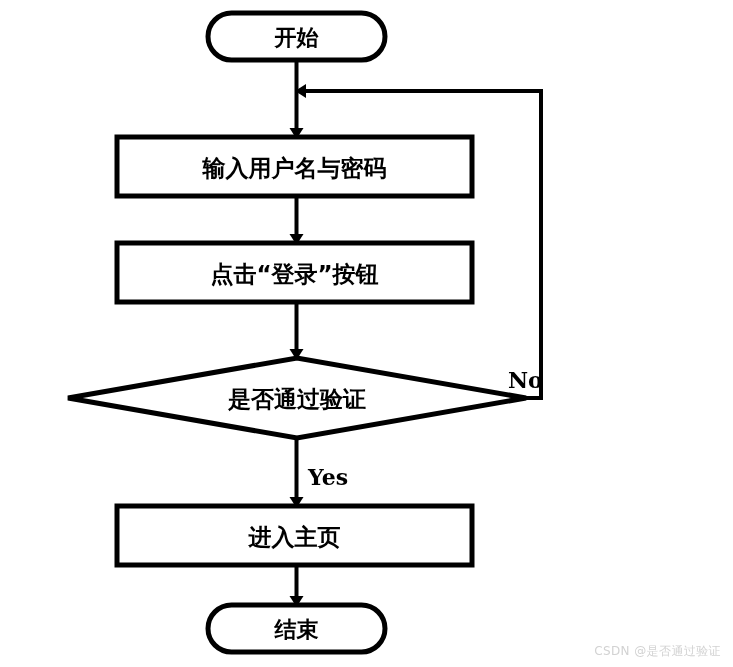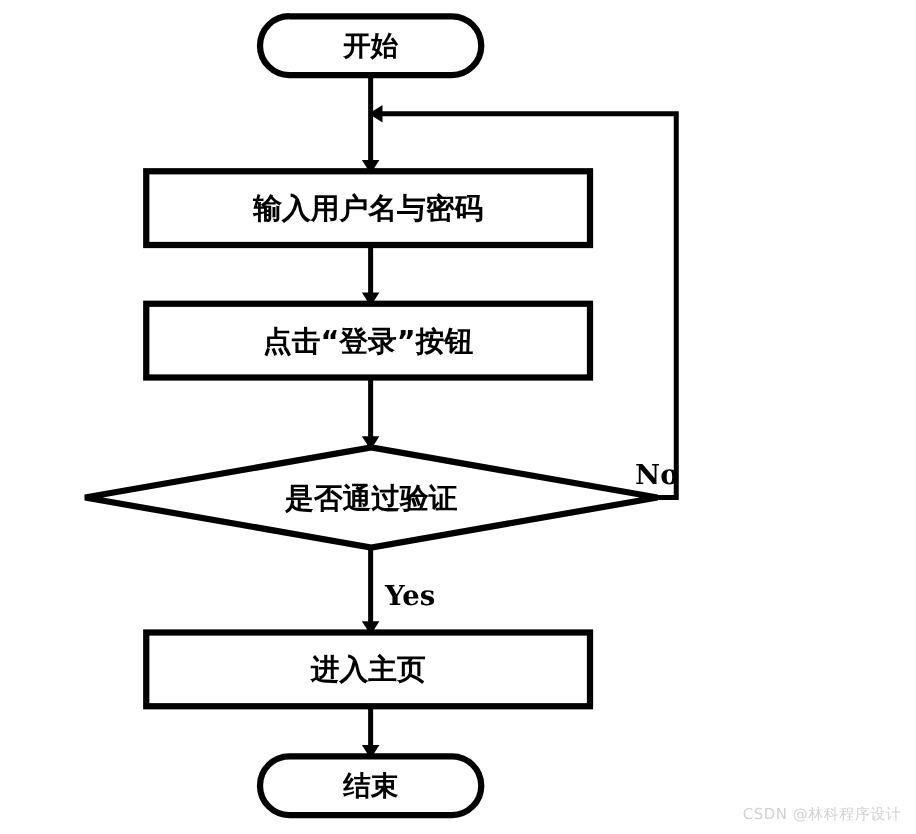--- a/index.html
+++ b/index.html
@@ -128,13 +128,13 @@
         <rect x="208" y="605" width="177" height="47" rx="23.5" ry="23.5" class="node-shape terminal"></rect>
         <text x="296.5" y="629.5" class="node-label terminal-label">结束</text>
       </g>
     </g>
   <g id="edge-labels-layer">
       <text x="308" y="477" class="edge-label">Yes</text>
       <text x="508" y="380" class="edge-label">No</text>
     </g>
 </svg>
 
-<div class="watermark">CSDN @林科程序设计</div>
+<div class="watermark">CSDN @是否通过验证</div>
 
 </body></html>

